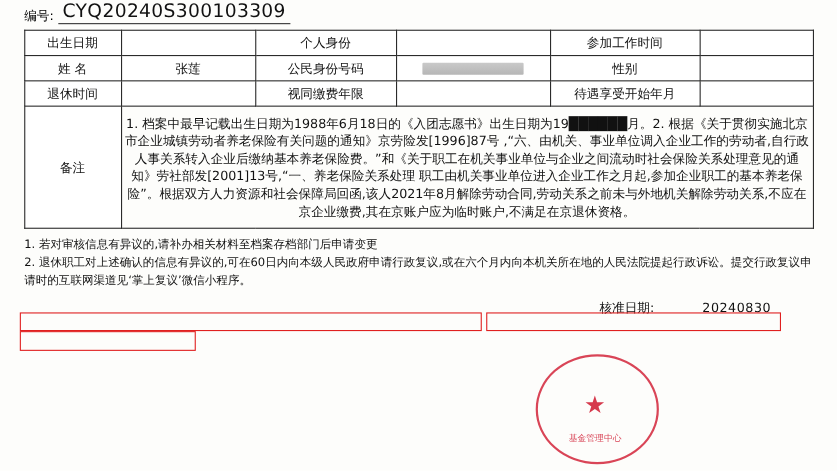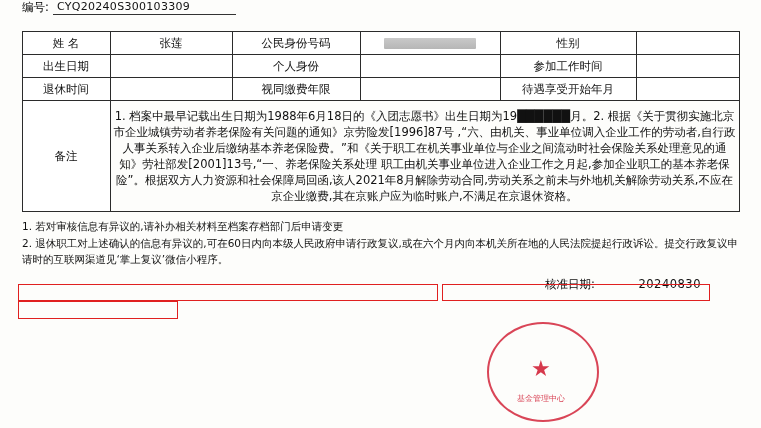--- a/index.html
+++ b/index.html
@@ -28,31 +28,31 @@
     letter-spacing: 0.5px;
     padding-top: 18px;
     padding-bottom: 10px;
     color: #000;
   }
   .code-row {
     display: flex;
     align-items: flex-end;
     padding-left: 22px;
     font-size: 11.5px;
-    margin-bottom: 16px;
+    margin-bottom: 5px;
   }
   .code-label {
     color: #000;
     margin-right: 4px;
   }
   .code-value {
     border-bottom: 1px solid #333;
     min-width: 175px;
     padding: 0 4px 1px 4px;
-    font-size: 11px;
+    font-size: 17px;
     letter-spacing: 0.3px;
   }
   table.main {
     border-collapse: collapse;
     width: 717px;
     margin: 0 auto;
     table-layout: fixed;
   }
   table.main td {
     border: 1px solid #2b2b2b;
@@ -188,36 +188,36 @@
     <colgroup>
       <col style="width:88px">
       <col style="width:122px">
       <col style="width:128px">
       <col style="width:140px">
       <col style="width:136px">
       <col style="width:103px">
     </colgroup>
     <tbody>
       <tr>
+        <td class="lbl">出生日期</td>
+        <td class="val"></td>
+        <td class="lbl">个人身份</td>
+        <td class="val"></td>
+        <td class="lbl">参加工作时间</td>
+        <td class="val"></td>
+      </tr>
+      <tr>
         <td class="lbl">姓 名</td>
         <td class="val">张莲</td>
         <td class="lbl">公民身份号码</td>
         <td class="val"><span class="masked"></span></td>
         <td class="lbl">性别</td>
         <td class="val"></td>
       </tr>
       <tr>
-        <td class="lbl">出生日期</td>
-        <td class="val"></td>
-        <td class="lbl">个人身份</td>
-        <td class="val"></td>
-        <td class="lbl">参加工作时间</td>
-        <td class="val"></td>
-      </tr>
-      <tr>
         <td class="lbl">退休时间</td>
         <td class="val"></td>
         <td class="lbl">视同缴费年限</td>
         <td class="val"></td>
         <td class="lbl">待遇享受开始年月</td>
         <td class="val"></td>
       </tr>
       <tr>
         <td class="lbl remark-label">备注</td>
         <td class="remark-body" colspan="5" style="height:108px;">

